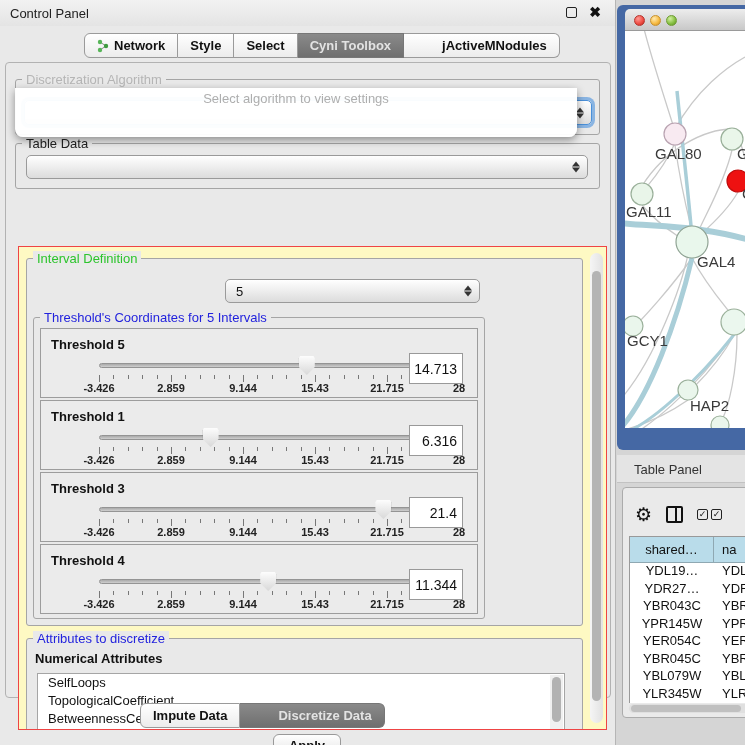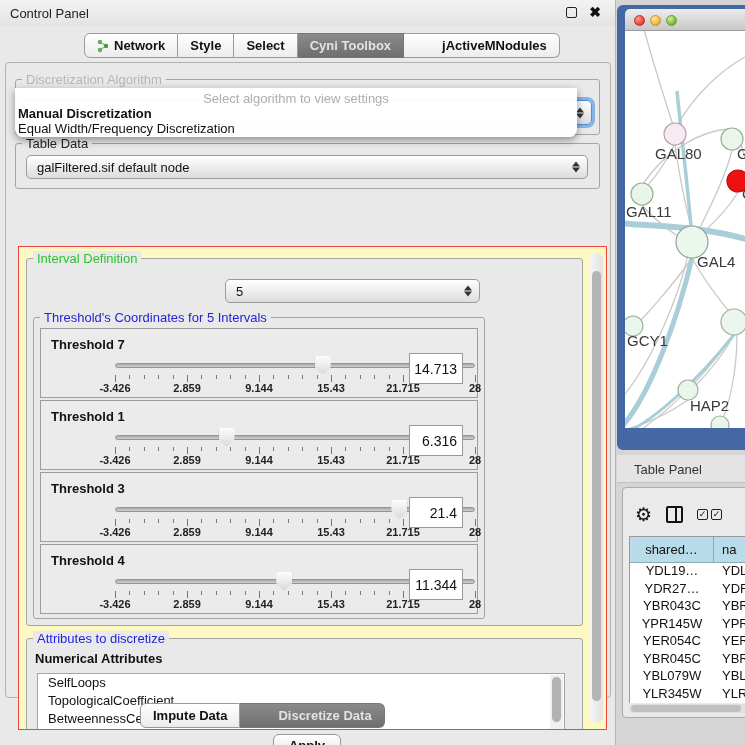--- a/index.html
+++ b/index.html
@@ -45,21 +45,21 @@
   .alg-prompt { text-align:center; font-size:13px; color:#aeaeae; padding-top:3px; }
   .alg-opt { font-size:13px; color:#111; padding:0 3px; line-height:15px; cursor:pointer; }
   .alg-opt.first { font-weight:bold; }
 
   
   .main-panel { position:absolute; left:12px; top:183px; width:589px; height:484px; border:1px solid #ef4444; background:#fef9c3; overflow:hidden; }
   .v-scroll { position:absolute; right:3px; top:6px; width:13px; height:470px; background:linear-gradient(90deg,#f5f5f5,#e2e2e2); border-radius:7px; }
   .v-scroll .thumb { position:absolute; left:2px; top:18px; width:9px; height:430px; background:#b4b4b4; border-radius:5px; cursor:pointer; }
   .thr-row { position:absolute; left:6px; right:6px; height:70px; border:1px solid #9c9c9c; background:#ebebeb; }
   .thr-label { position:absolute; left:10px; top:8px; font-size:13px; font-weight:bold; color:#111; }
-  .slider { position:absolute; left:74px; top:26px; width:360px; height:40px; }
+  .slider { position:absolute; left:58px; top:26px; width:360px; height:40px; }
   .slider .track { position:absolute; left:0; top:8px; width:100%; height:5px; border-radius:3px; background:linear-gradient(#a9a9a9,#cfcfcf); border:1px solid #949494; }
   .slider .thumb { position:absolute; top:1px; width:16px; height:19px; margin-left:-8px; background:linear-gradient(#fdfdfd,#d8d8d8); clip-path:polygon(8% 0,92% 0,100% 12%,100% 58%,50% 100%,0 58%,0 12%); filter:drop-shadow(0 0 1px #777); cursor:pointer; }
   .slider .tick { position:absolute; top:20px; width:1px; background:#777; }
   .slider .tick.minor { height:4px; }
   .slider .tick.major { height:7px; }
   .slider .ticklabel { position:absolute; top:27px; transform:translateX(-50%); font-size:11px; font-weight:600; color:#222; white-space:nowrap; }
   .thr-value { position:absolute; right:14px; top:24px; width:54px; height:31px; background:#fff; border:1px solid #999; font-size:14px; color:#111; text-align:right; padding:7px 5px 0 0; }
 
   
   .attr-list { position:absolute; background:#fff; border:1px solid #a5a5a5; overflow:hidden; }
@@ -143,21 +143,20 @@
         <span class="stepper">
             <i class="up"></i>
             <i class="dn"></i>
           </span>
       </div>
     </div>
 
     <div class="groupbox" style="left:9px; top:80px; width:585px; height:46px;">
       <span class="gb-label gb-black">Table Data</span>
       <div class="combo" style="left:10px; top:11px; width:562px; height:24px;">
-        <span>galFiltered.sif default node</span>
         <span class="stepper">
             <i class="up"></i>
             <i class="dn"></i>
           </span>
       </div>
     </div>
 
     <div class="main-panel">
 
       <div class="groupbox" style="left:7px; top:11px; width:557px; height:368px; background:#e9e9e9;">
@@ -169,21 +168,21 @@
           <span class="stepper">
               <i class="up"></i>
               <i class="dn"></i>
             </span>
         </div>
 
         <div class="groupbox" style="left:6px; top:58px; width:452px; height:302px;">
           <span class="gb-label gb-blue">Threshold's Coordinates for 5 Intervals</span>
           <div id="thr-rows">
               <div class="thr-row" style="top: 10px;">
-                <div class="thr-label">Threshold 7</div>
+                <div class="thr-label">Threshold 5</div>
                 <div class="slider">
                   <div class="track"></div>
                   <div class="tick major" style="left: 0%;"></div>
                   <div class="tick minor" style="left: 4%;"></div>
                   <div class="tick minor" style="left: 8%;"></div>
                   <div class="tick minor" style="left: 12%;"></div>
                   <div class="tick minor" style="left: 16%;"></div>
                   <div class="tick major" style="left: 20%;"></div>
                   <div class="tick minor" style="left: 24%;"></div>
                   <div class="tick minor" style="left: 28%;"></div>
@@ -483,17 +482,13 @@
         </div>
       </div>
   </div>
   <div class="h-scroll">
       <div class="thumb"></div>
     </div>
 </div>
 
 <div class="alg-popup">
   <div class="alg-prompt">Select algorithm to view settings</div>
-  <div id="alg-opts">
-      <div class="alg-opt first">Manual Discretization</div>
-      <div class="alg-opt">Equal Width/Frequency Discretization</div>
-    </div>
 </div>
 
 </body></html>

